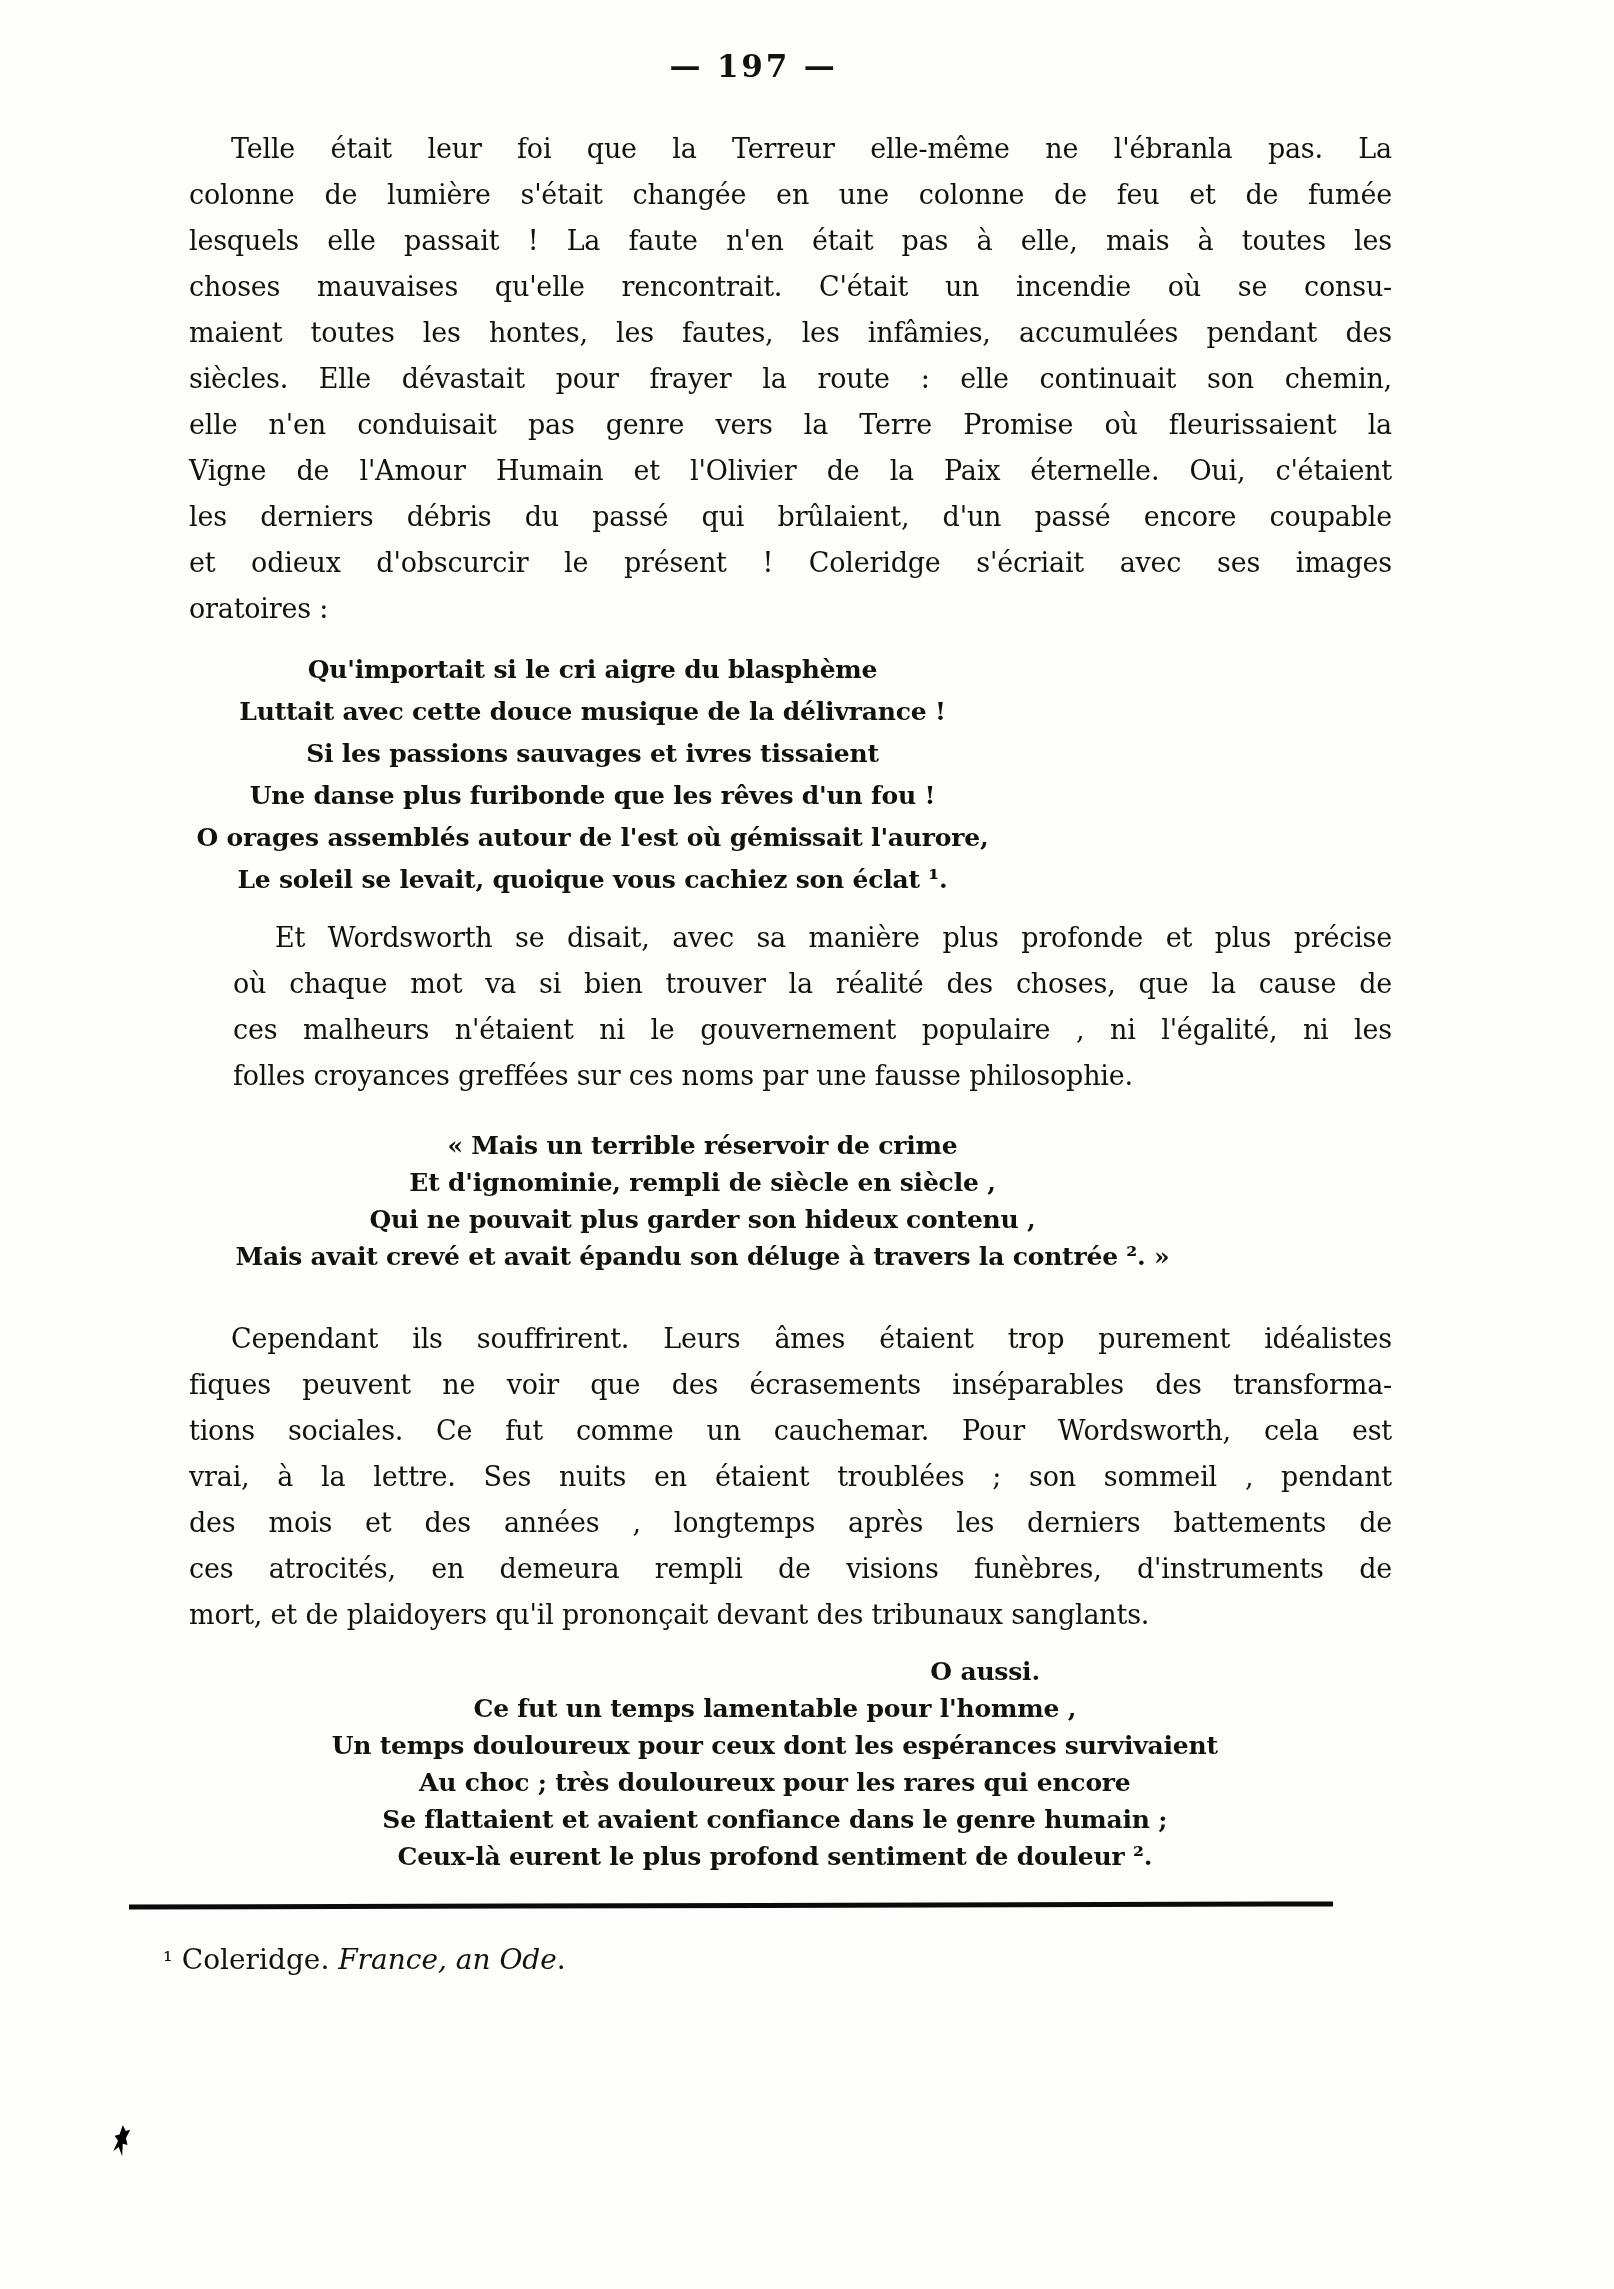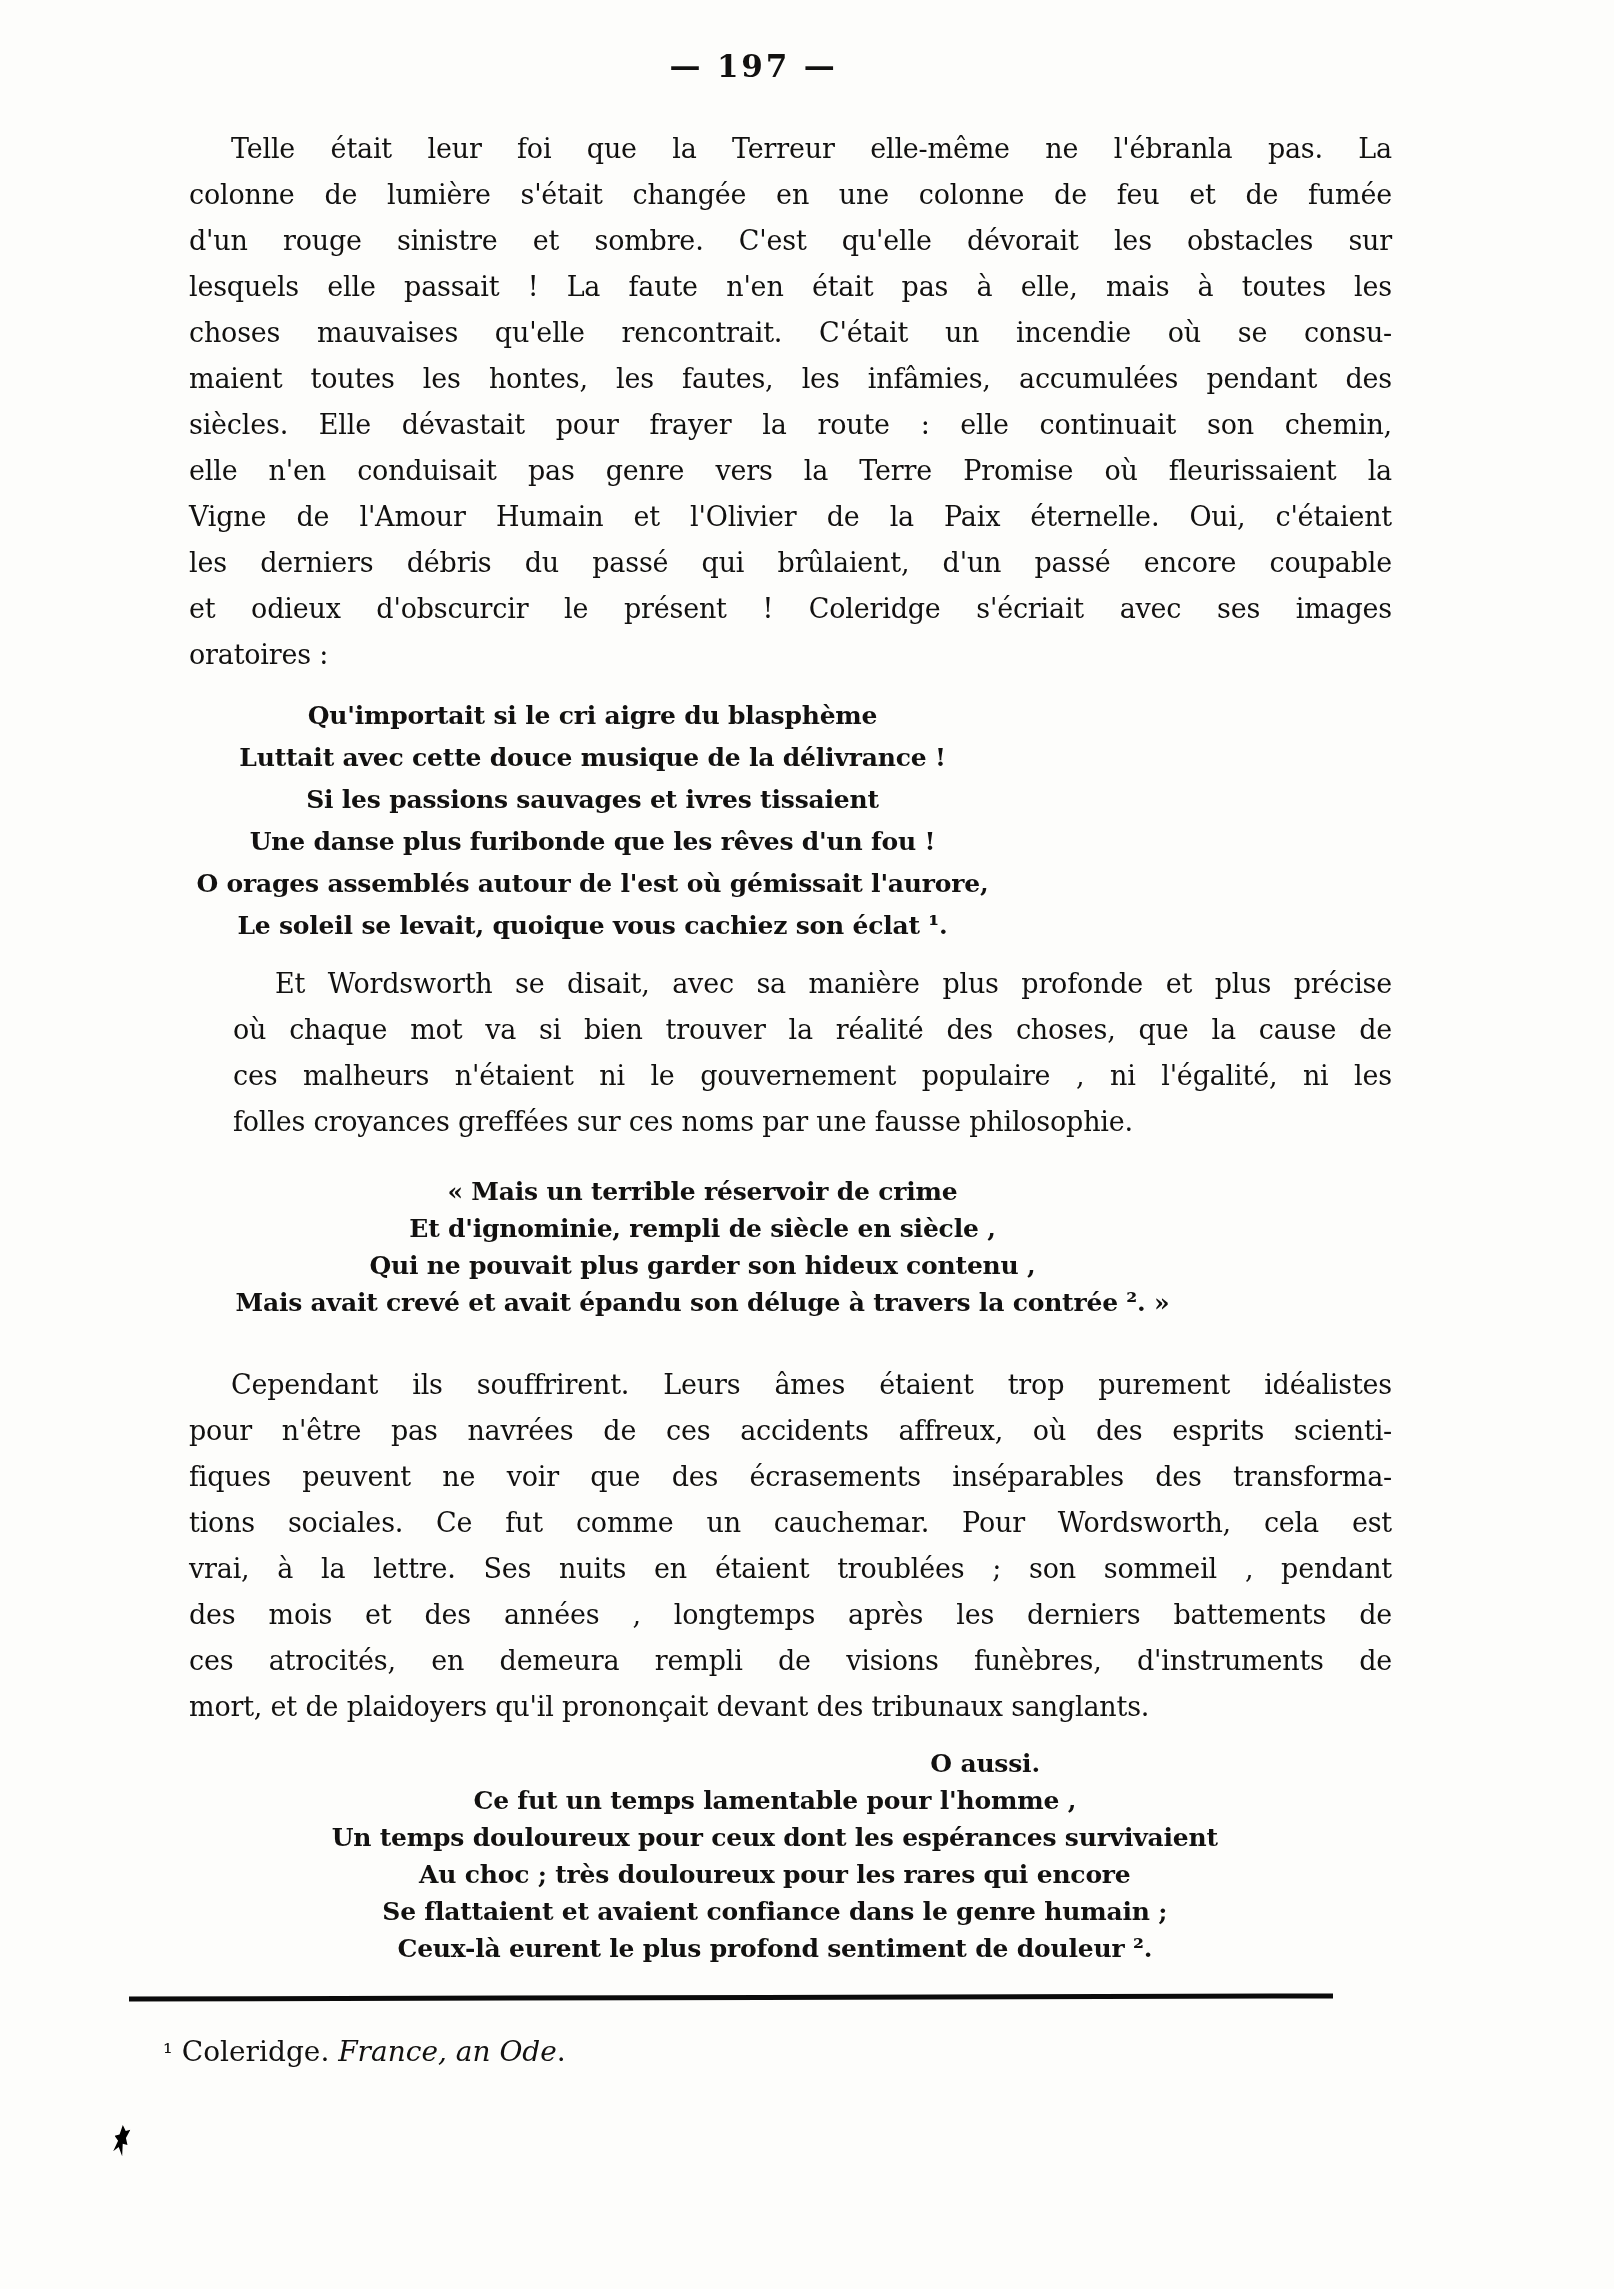--- a/index.html
+++ b/index.html
@@ -80,21 +80,20 @@
 <body>
 
 <div class="page">
   <div class="content">
 
     <div class="folio">— 197 —</div>
 
     <div class="prose p1">
         <div class="line">Telle était leur foi que la Terreur elle-même ne l'ébranla pas. La</div>
         <div class="line">colonne de lumière s'était changée en une colonne de feu et de fumée</div>
-        <div class="line">d'un rouge sinistre et sombre. C'est qu'elle dévorait les obstacles sur</div>
         <div class="line">lesquels elle passait ! La faute n'en était pas à elle, mais à toutes les</div>
         <div class="line">choses mauvaises qu'elle rencontrait. C'était un incendie où se consu-</div>
         <div class="line">maient toutes les hontes, les fautes, les infâmies, accumulées pendant des</div>
         <div class="line">siècles. Elle dévastait pour frayer la route : elle continuait son chemin,</div>
         <div class="line">elle n'en conduisait pas genre vers la Terre Promise où fleurissaient la</div>
         <div class="line">Vigne de l'Amour Humain et l'Olivier de la Paix éternelle. Oui, c'étaient</div>
         <div class="line">les derniers débris du passé qui brûlaient, d'un passé encore coupable</div>
         <div class="line">et odieux d'obscurcir le présent ! Coleridge s'écriait avec ses images</div>
         <div class="line last">oratoires :</div>
       </div>
@@ -117,21 +116,20 @@
 
     <div class="verse verse-2">
         <div class="line">« Mais un terrible réservoir de crime</div>
         <div class="line">Et d'ignominie, rempli de siècle en siècle ,</div>
         <div class="line">Qui ne pouvait plus garder son hideux contenu ,</div>
         <div class="line last">Mais avait crevé et avait épandu son déluge à travers la contrée ². »</div>
       </div>
 
     <div class="prose p3">
         <div class="line">Cependant ils souffrirent. Leurs âmes étaient trop purement idéalistes</div>
-        <div class="line">pour n'être pas navrées de ces accidents affreux, où des esprits scienti-</div>
         <div class="line">fiques peuvent ne voir que des écrasements inséparables des transforma-</div>
         <div class="line">tions sociales. Ce fut comme un cauchemar. Pour Wordsworth, cela est</div>
         <div class="line">vrai, à la lettre. Ses nuits en étaient troublées ; son sommeil , pendant</div>
         <div class="line">des mois et des années , longtemps après les derniers battements de</div>
         <div class="line">ces atrocités, en demeura rempli de visions funèbres, d'instruments de</div>
         <div class="line last">mort, et de plaidoyers qu'il prononçait devant des tribunaux sanglants.</div>
       </div>
 
     <div class="verse verse-3">
       <div class="line intro">O aussi.</div>

